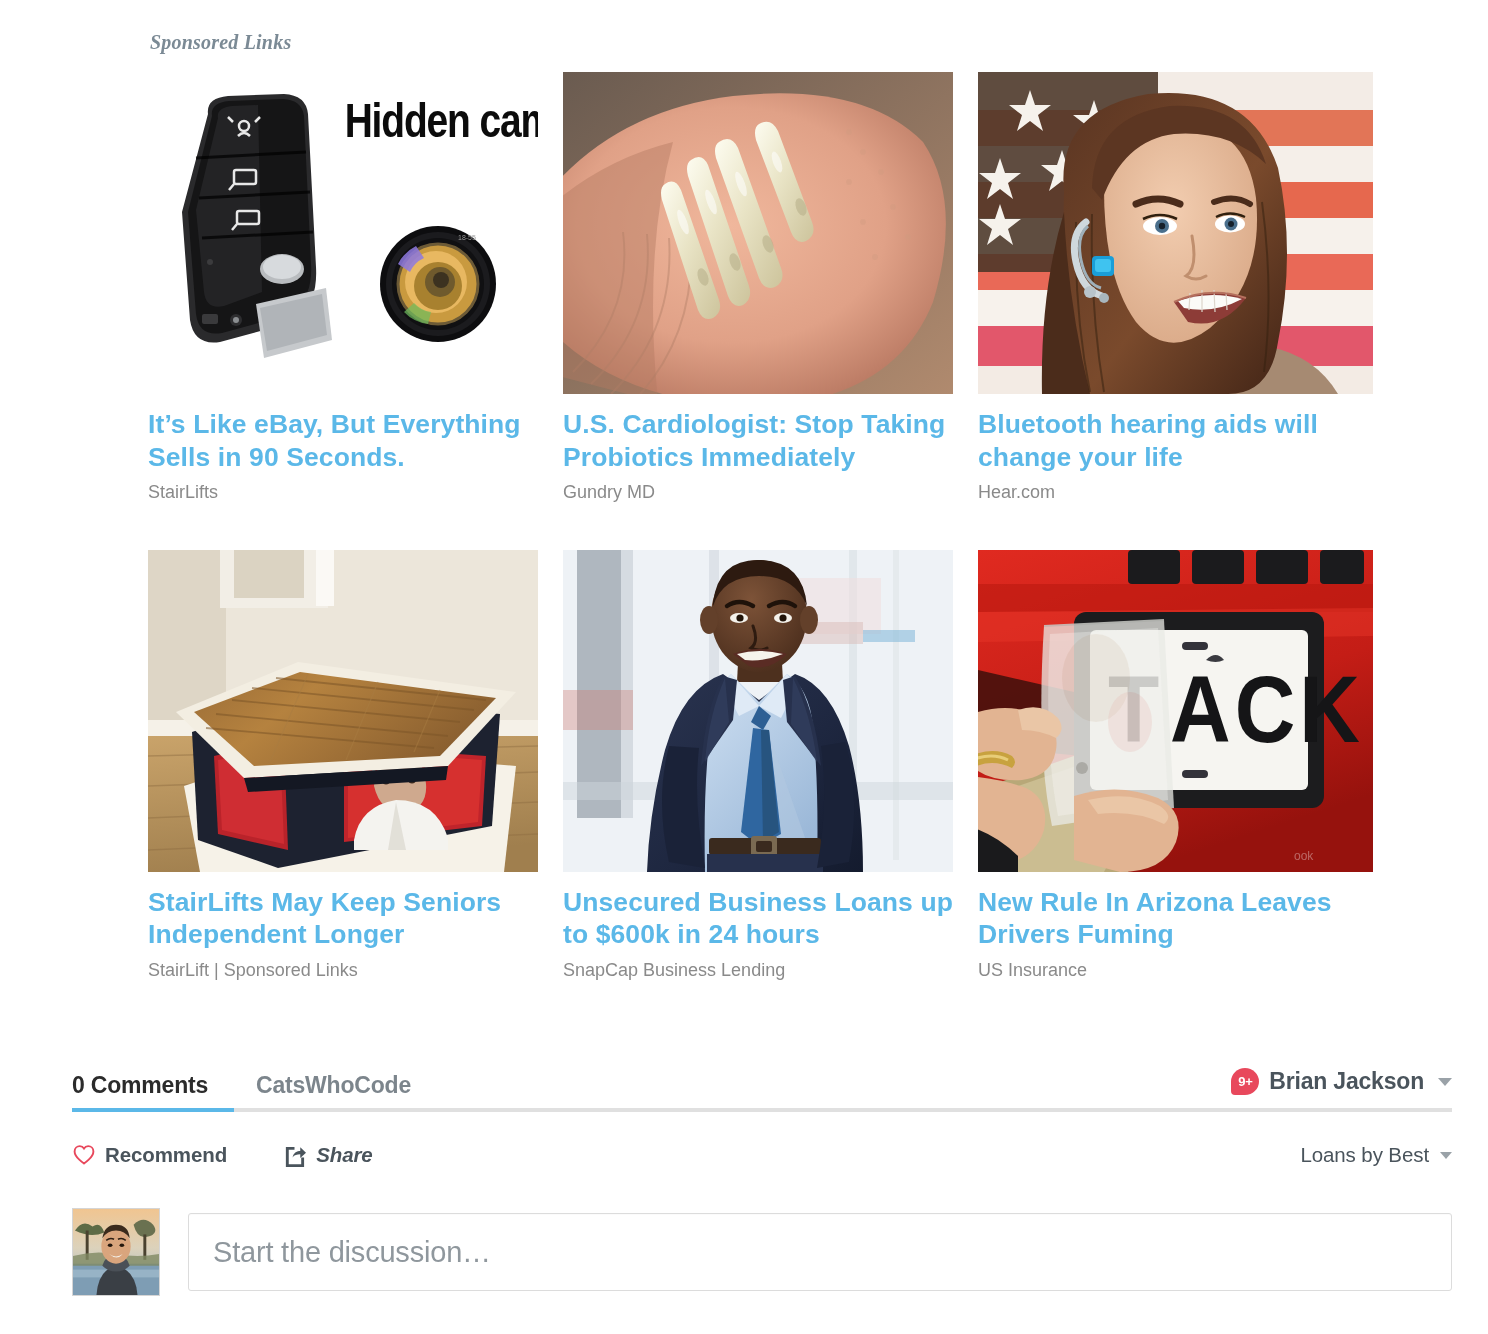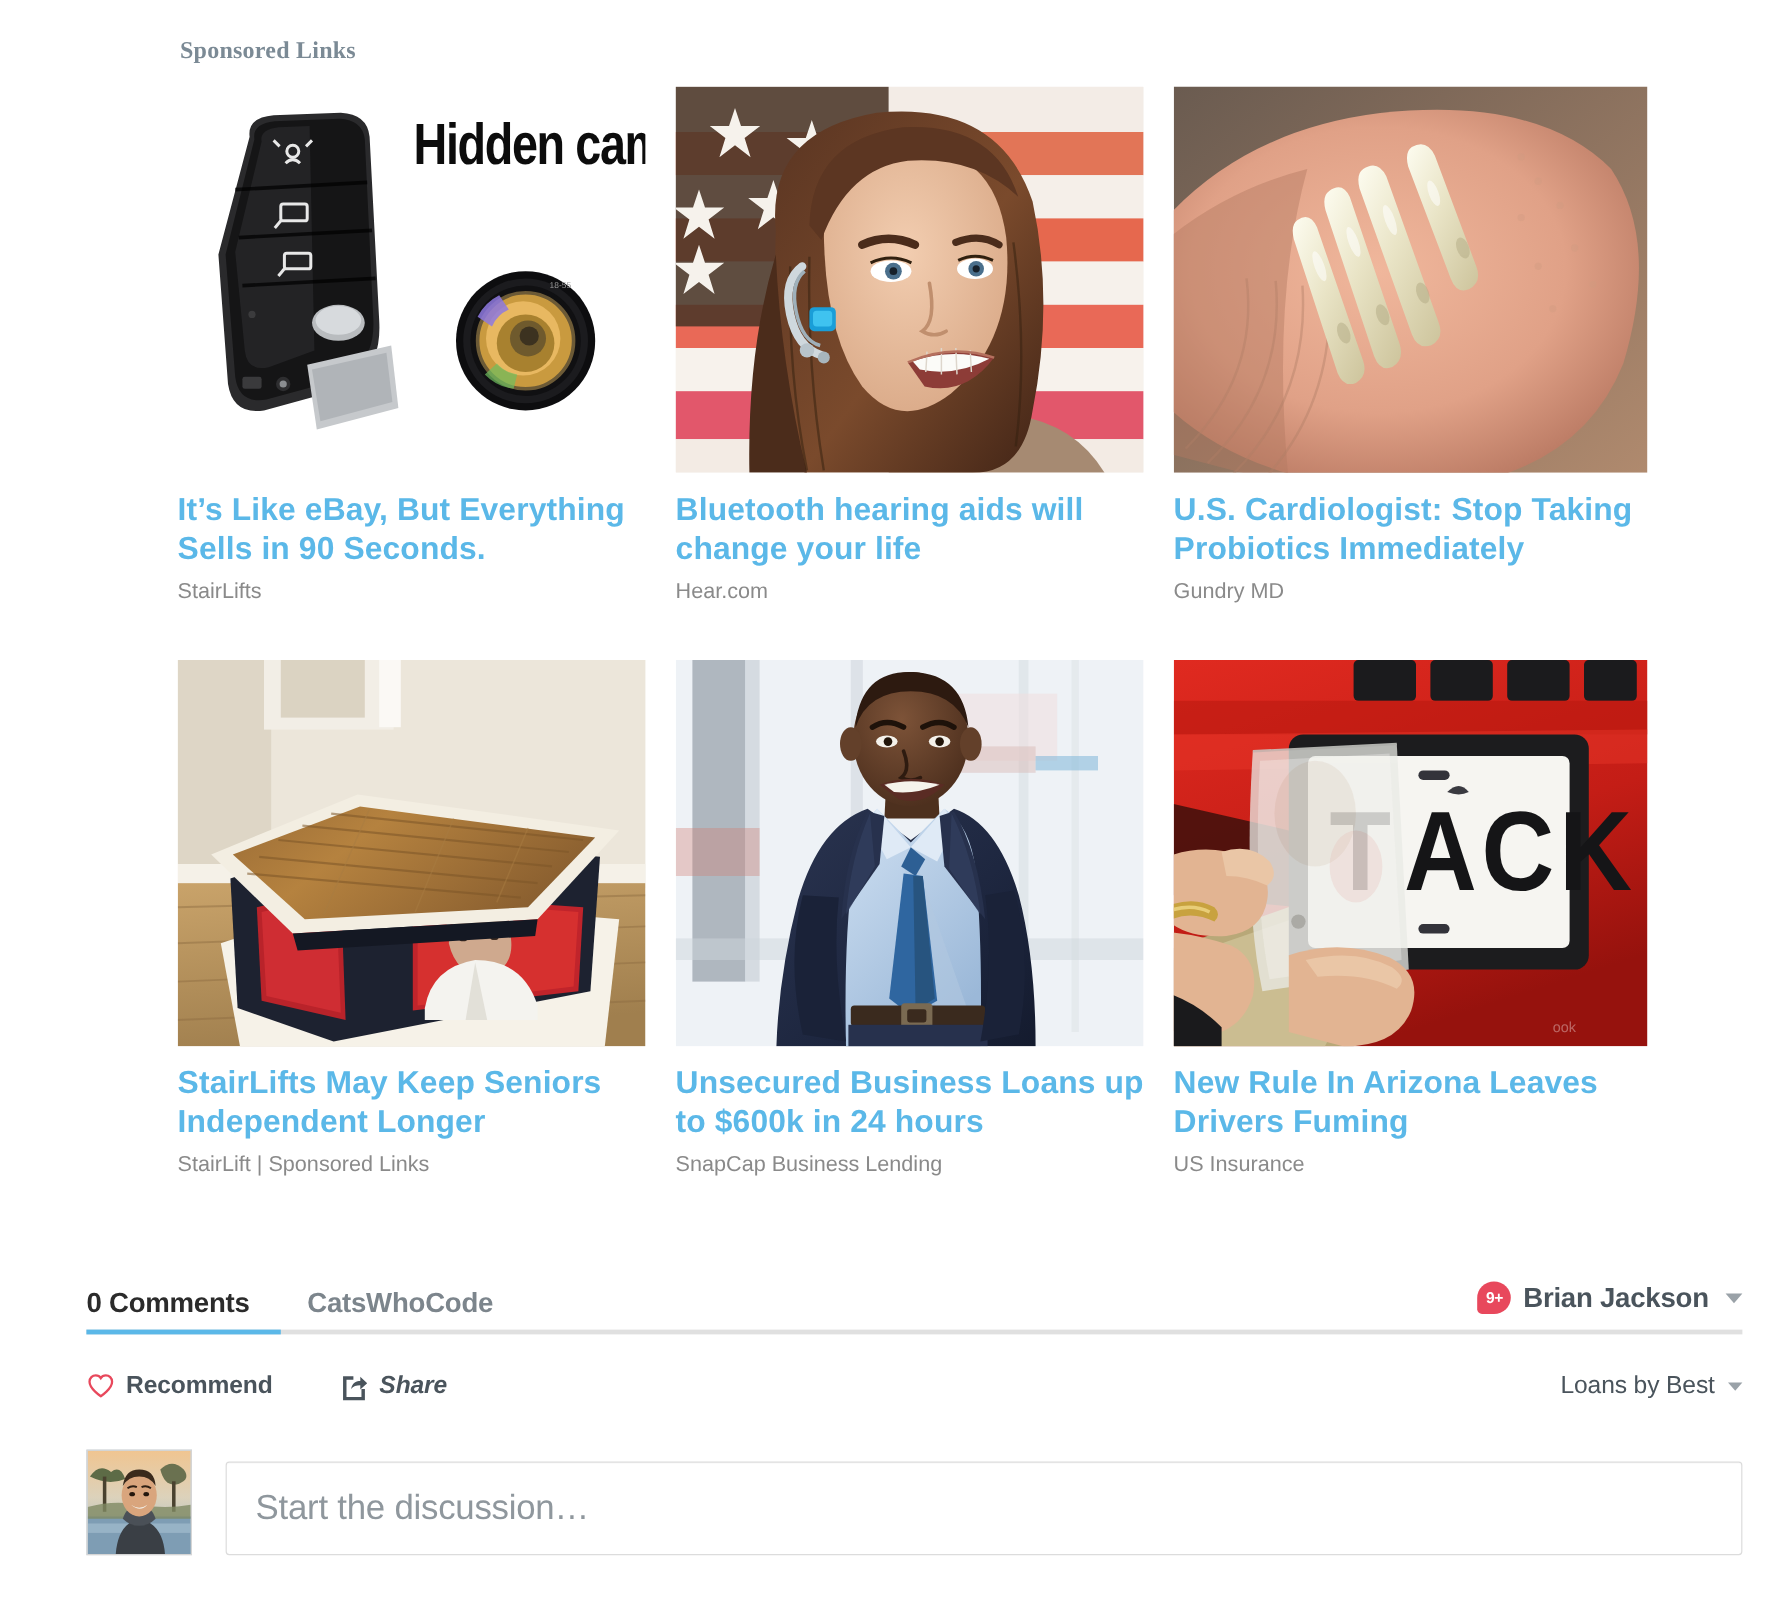--- a/index.html
+++ b/index.html
@@ -24,20 +24,21 @@
     width: 1247px;
   }
   .sponsored-heading {
     font-family: "Liberation Serif", serif;
     font-weight: bold;
     font-size: 20px;
     color: #7b8a95;
     letter-spacing: 0.2px;
     margin: 30px 0 18px 2px;
     line-height: 1.2;
+    font-style: italic;
   }
   .ad-grid {
     display: grid;
     grid-template-columns: 390px 390px 395px;
     column-gap: 25px;
     row-gap: 46px;
   }
   .ad-card {
     display: block;
     text-decoration: none;
@@ -184,21 +185,21 @@
   }
   .sort-by .caret {
     border-left-width: 6px;
     border-right-width: 6px;
     border-top-width: 7px;
     margin-left: 11px;
   }
 
   .disqus-compose {
     display: flex;
-    align-items: flex-end;
+    align-items: center;
     margin-top: 22px;
   }
   .avatar {
     width: 88px;
     height: 88px;
     flex: none;
     border: 1px solid #d5d5d5;
     box-sizing: border-box;
     overflow: hidden;
     background: #cbd5dd;
@@ -286,111 +287,20 @@
             <circle cx="2" cy="-40" r="15" fill="#6f5a2d"></circle>
             <circle cx="3" cy="-42" r="8" fill="#3c3220"></circle>
             <path d="M-40 -58 a40 40 0 0 1 18 -18 l8 12 a28 28 0 0 0 -14 14 z" fill="#8e79e0" opacity="0.85"></path>
             <path d="M-34 -10 a40 40 0 0 0 24 12 l3 -12 a28 28 0 0 1 -17 -9 z" fill="#6fbf5f" opacity="0.7"></path>
             <text x="20" y="-82" font-family="'Liberation Sans',sans-serif" font-size="7" fill="#9a9a9a">18-55</text>
           </g>
         </svg>
       </div>
       <div class="ad-title">It’s Like eBay, But Everything Sells in 90 Seconds.</div>
       <div class="ad-brand">StairLifts</div>
-    </a>
-
-    <a class="ad-card">
-      <div class="ad-thumb">
-        <svg viewBox="0 0 395 322" preserveAspectRatio="xMidYMid slice">
-          <defs>
-            <linearGradient id="hair" x1="0" y1="0" x2="1" y2="1">
-              <stop offset="0%" stop-color="#5a3522"></stop>
-              <stop offset="55%" stop-color="#7a4a2c"></stop>
-              <stop offset="100%" stop-color="#412416"></stop>
-            </linearGradient>
-            <radialGradient id="face" cx="45%" cy="40%" r="70%">
-              <stop offset="0%" stop-color="#f2cdb0"></stop>
-              <stop offset="100%" stop-color="#d8a785"></stop>
-            </radialGradient>
-          </defs>
-
-          <rect width="395" height="322" fill="#f4f1ee"></rect>
-          <g>
-            <rect x="0" y="0" width="395" height="38" fill="#f3ece6"></rect>
-            <rect x="0" y="38" width="395" height="36" fill="#e06a4a" opacity="0.92"></rect>
-            <rect x="0" y="74" width="395" height="36" fill="#f5efe9"></rect>
-            <rect x="0" y="110" width="395" height="36" fill="#e4593c" opacity="0.9"></rect>
-            <rect x="0" y="146" width="395" height="36" fill="#f6f1eb"></rect>
-            <rect x="0" y="182" width="395" height="36" fill="#e85a46" opacity="0.9"></rect>
-            <rect x="0" y="218" width="395" height="36" fill="#f7f2ec"></rect>
-            <rect x="0" y="254" width="395" height="40" fill="#e0465c" opacity="0.9"></rect>
-            <rect x="0" y="294" width="395" height="28" fill="#f3ebe4"></rect>
-          </g>
-
-          <rect x="0" y="0" width="180" height="200" fill="#4a3528" opacity="0.88"></rect>
-          <g fill="#f6f2ec">
-            <path d="M52 18 l5 15 16 0 -13 10 5 16 -13 -10 -13 10 5 -16 -13 -10 16 0 z"></path>
-            <path d="M116 28 l5 15 16 0 -13 10 5 16 -13 -10 -13 10 5 -16 -13 -10 16 0 z"></path>
-            <path d="M22 86 l5 15 16 0 -13 10 5 16 -13 -10 -13 10 5 -16 -13 -10 16 0 z"></path>
-            <path d="M84 78 l5 15 16 0 -13 10 5 16 -13 -10 -13 10 5 -16 -13 -10 16 0 z"></path>
-            <path d="M22 132 l5 15 16 0 -13 10 5 16 -13 -10 -13 10 5 -16 -13 -10 16 0 z"></path>
-            <path d="M148 66 l4 13 14 0 -11 9 4 14 -11 -9 -12 9 5 -14 -11 -9 14 0 z"></path>
-          </g>
-
-          <path d="M180 322 Q200 276 260 272 Q330 272 360 322 Z" fill="#a68a72"></path>
-
-          <path d="M86 120 Q78 38 170 22 Q272 12 300 96 Q318 180 300 270 Q292 322 250 322 L110 322 Q82 250 86 120 Z" fill="url(#hair)"></path>
-
-          <path d="M126 116 Q128 56 196 50 Q268 50 278 126 Q286 210 232 256 Q190 288 158 250 Q126 206 126 116 Z" fill="url(#face)"></path>
-
-          <path d="M114 116 Q116 44 192 34 Q268 30 288 92 Q252 58 196 62 Q146 68 124 128 Z" fill="#5c3622"></path>
-          <path d="M86 140 Q90 230 112 322 L64 322 Q62 220 86 140 Z" fill="#4b2c1b"></path>
-
-          <g stroke="#33200f" stroke-width="2" fill="none" opacity="0.5">
-            <path d="M98 150 Q96 240 112 320"></path>
-            <path d="M114 142 Q112 236 126 320"></path>
-            <path d="M284 130 Q296 220 286 300"></path>
-          </g>
-
-          <path d="M158 132 Q180 122 202 132" stroke="#4b2c1b" stroke-width="7" fill="none" stroke-linecap="round"></path>
-          <path d="M236 130 Q256 122 272 132" stroke="#4b2c1b" stroke-width="6" fill="none" stroke-linecap="round"></path>
-
-          <ellipse cx="182" cy="154" rx="17" ry="9" fill="#ffffff"></ellipse>
-          <circle cx="184" cy="154" r="7" fill="#4a6f8c"></circle>
-          <circle cx="184" cy="154" r="3.2" fill="#16202a"></circle>
-          <ellipse cx="252" cy="152" rx="15" ry="8.5" fill="#ffffff"></ellipse>
-          <circle cx="253" cy="152" r="6.5" fill="#4a6f8c"></circle>
-          <circle cx="253" cy="152" r="3" fill="#16202a"></circle>
-          <path d="M165 147 Q182 139 199 147" stroke="#30200f" stroke-width="2.6" fill="none"></path>
-          <path d="M238 145 Q252 138 267 145" stroke="#30200f" stroke-width="2.4" fill="none"></path>
-
-          <path d="M214 164 Q220 196 208 204 Q218 210 228 204" stroke="#c08f6e" stroke-width="3" fill="none" stroke-linecap="round"></path>
-
-          <path d="M196 230 Q232 214 268 226 Q244 258 210 250 Z" fill="#8d3c37"></path>
-          <path d="M200 229 Q232 218 264 227 Q236 242 206 236 Z" fill="#fbfbf8"></path>
-          <g stroke="#ddd6cc" stroke-width="1.2">
-            <path d="M212 221 L211 238"></path>
-              <path d="M224 218 L224 240"></path>
-            <path d="M236 218 L237 240"></path>
-              <path d="M248 220 L249 238"></path>
-          </g>
-          <path d="M196 230 Q232 214 268 226" stroke="#b5705e" stroke-width="2" fill="none"></path>
-
-          <g transform="translate(108,150)">
-            <path d="M0 0 q-16 12 -10 40 q6 28 26 34" stroke="#cfd8dd" stroke-width="7" fill="none" stroke-linecap="round"></path>
-            <path d="M2 4 q-12 10 -7 34 q5 24 20 28" stroke="#9fb0ba" stroke-width="3" fill="none"></path>
-            <rect x="6" y="34" width="22" height="20" rx="4" fill="#1a9ed8"></rect>
-            <rect x="9" y="37" width="16" height="13" rx="3" fill="#3fc3f0"></rect>
-            <circle cx="4" cy="70" r="6" fill="#b8c4cb"></circle>
-            <circle cx="18" cy="76" r="5" fill="#a8b6bd"></circle>
-          </g>
-        </svg>
-      </div>
-      <div class="ad-title">Bluetooth hearing aids will change your life</div>
-      <div class="ad-brand">Hear.com</div>
     </a>
 
     <a class="ad-card">
       <div class="ad-thumb">
         <svg viewBox="0 0 390 322" preserveAspectRatio="xMidYMid slice">
           <defs>
             <radialGradient id="skin" cx="48%" cy="42%" r="78%">
               <stop offset="0%" stop-color="#f0b79c"></stop>
               <stop offset="48%" stop-color="#e0a187"></stop>
               <stop offset="100%" stop-color="#9d5c48"></stop>
@@ -448,20 +358,111 @@
             </g>
           </g>
         </svg>
       </div>
       <div class="ad-title">U.S. Cardiologist: Stop Taking Probiotics Immediately</div>
       <div class="ad-brand">Gundry MD</div>
     </a>
 
     <a class="ad-card">
       <div class="ad-thumb">
+        <svg viewBox="0 0 395 322" preserveAspectRatio="xMidYMid slice">
+          <defs>
+            <linearGradient id="hair" x1="0" y1="0" x2="1" y2="1">
+              <stop offset="0%" stop-color="#5a3522"></stop>
+              <stop offset="55%" stop-color="#7a4a2c"></stop>
+              <stop offset="100%" stop-color="#412416"></stop>
+            </linearGradient>
+            <radialGradient id="face" cx="45%" cy="40%" r="70%">
+              <stop offset="0%" stop-color="#f2cdb0"></stop>
+              <stop offset="100%" stop-color="#d8a785"></stop>
+            </radialGradient>
+          </defs>
+
+          <rect width="395" height="322" fill="#f4f1ee"></rect>
+          <g>
+            <rect x="0" y="0" width="395" height="38" fill="#f3ece6"></rect>
+            <rect x="0" y="38" width="395" height="36" fill="#e06a4a" opacity="0.92"></rect>
+            <rect x="0" y="74" width="395" height="36" fill="#f5efe9"></rect>
+            <rect x="0" y="110" width="395" height="36" fill="#e4593c" opacity="0.9"></rect>
+            <rect x="0" y="146" width="395" height="36" fill="#f6f1eb"></rect>
+            <rect x="0" y="182" width="395" height="36" fill="#e85a46" opacity="0.9"></rect>
+            <rect x="0" y="218" width="395" height="36" fill="#f7f2ec"></rect>
+            <rect x="0" y="254" width="395" height="40" fill="#e0465c" opacity="0.9"></rect>
+            <rect x="0" y="294" width="395" height="28" fill="#f3ebe4"></rect>
+          </g>
+
+          <rect x="0" y="0" width="180" height="200" fill="#4a3528" opacity="0.88"></rect>
+          <g fill="#f6f2ec">
+            <path d="M52 18 l5 15 16 0 -13 10 5 16 -13 -10 -13 10 5 -16 -13 -10 16 0 z"></path>
+            <path d="M116 28 l5 15 16 0 -13 10 5 16 -13 -10 -13 10 5 -16 -13 -10 16 0 z"></path>
+            <path d="M22 86 l5 15 16 0 -13 10 5 16 -13 -10 -13 10 5 -16 -13 -10 16 0 z"></path>
+            <path d="M84 78 l5 15 16 0 -13 10 5 16 -13 -10 -13 10 5 -16 -13 -10 16 0 z"></path>
+            <path d="M22 132 l5 15 16 0 -13 10 5 16 -13 -10 -13 10 5 -16 -13 -10 16 0 z"></path>
+            <path d="M148 66 l4 13 14 0 -11 9 4 14 -11 -9 -12 9 5 -14 -11 -9 14 0 z"></path>
+          </g>
+
+          <path d="M180 322 Q200 276 260 272 Q330 272 360 322 Z" fill="#a68a72"></path>
+
+          <path d="M86 120 Q78 38 170 22 Q272 12 300 96 Q318 180 300 270 Q292 322 250 322 L110 322 Q82 250 86 120 Z" fill="url(#hair)"></path>
+
+          <path d="M126 116 Q128 56 196 50 Q268 50 278 126 Q286 210 232 256 Q190 288 158 250 Q126 206 126 116 Z" fill="url(#face)"></path>
+
+          <path d="M114 116 Q116 44 192 34 Q268 30 288 92 Q252 58 196 62 Q146 68 124 128 Z" fill="#5c3622"></path>
+          <path d="M86 140 Q90 230 112 322 L64 322 Q62 220 86 140 Z" fill="#4b2c1b"></path>
+
+          <g stroke="#33200f" stroke-width="2" fill="none" opacity="0.5">
+            <path d="M98 150 Q96 240 112 320"></path>
+            <path d="M114 142 Q112 236 126 320"></path>
+            <path d="M284 130 Q296 220 286 300"></path>
+          </g>
+
+          <path d="M158 132 Q180 122 202 132" stroke="#4b2c1b" stroke-width="7" fill="none" stroke-linecap="round"></path>
+          <path d="M236 130 Q256 122 272 132" stroke="#4b2c1b" stroke-width="6" fill="none" stroke-linecap="round"></path>
+
+          <ellipse cx="182" cy="154" rx="17" ry="9" fill="#ffffff"></ellipse>
+          <circle cx="184" cy="154" r="7" fill="#4a6f8c"></circle>
+          <circle cx="184" cy="154" r="3.2" fill="#16202a"></circle>
+          <ellipse cx="252" cy="152" rx="15" ry="8.5" fill="#ffffff"></ellipse>
+          <circle cx="253" cy="152" r="6.5" fill="#4a6f8c"></circle>
+          <circle cx="253" cy="152" r="3" fill="#16202a"></circle>
+          <path d="M165 147 Q182 139 199 147" stroke="#30200f" stroke-width="2.6" fill="none"></path>
+          <path d="M238 145 Q252 138 267 145" stroke="#30200f" stroke-width="2.4" fill="none"></path>
+
+          <path d="M214 164 Q220 196 208 204 Q218 210 228 204" stroke="#c08f6e" stroke-width="3" fill="none" stroke-linecap="round"></path>
+
+          <path d="M196 230 Q232 214 268 226 Q244 258 210 250 Z" fill="#8d3c37"></path>
+          <path d="M200 229 Q232 218 264 227 Q236 242 206 236 Z" fill="#fbfbf8"></path>
+          <g stroke="#ddd6cc" stroke-width="1.2">
+            <path d="M212 221 L211 238"></path>
+              <path d="M224 218 L224 240"></path>
+            <path d="M236 218 L237 240"></path>
+              <path d="M248 220 L249 238"></path>
+          </g>
+          <path d="M196 230 Q232 214 268 226" stroke="#b5705e" stroke-width="2" fill="none"></path>
+
+          <g transform="translate(108,150)">
+            <path d="M0 0 q-16 12 -10 40 q6 28 26 34" stroke="#cfd8dd" stroke-width="7" fill="none" stroke-linecap="round"></path>
+            <path d="M2 4 q-12 10 -7 34 q5 24 20 28" stroke="#9fb0ba" stroke-width="3" fill="none"></path>
+            <rect x="6" y="34" width="22" height="20" rx="4" fill="#1a9ed8"></rect>
+            <rect x="9" y="37" width="16" height="13" rx="3" fill="#3fc3f0"></rect>
+            <circle cx="4" cy="70" r="6" fill="#b8c4cb"></circle>
+            <circle cx="18" cy="76" r="5" fill="#a8b6bd"></circle>
+          </g>
+        </svg>
+      </div>
+      <div class="ad-title">Bluetooth hearing aids will change your life</div>
+      <div class="ad-brand">Hear.com</div>
+    </a>
+
+    <a class="ad-card">
+      <div class="ad-thumb">
         <svg viewBox="0 0 390 322" preserveAspectRatio="xMidYMid slice">
           <defs>
             <linearGradient id="wood" x1="0" y1="0" x2="1" y2="0.4">
               <stop offset="0%" stop-color="#9a6c36"></stop>
               <stop offset="40%" stop-color="#b5823f"></stop>
               <stop offset="100%" stop-color="#8b6030"></stop>
             </linearGradient>
             <linearGradient id="floor" x1="0" y1="0" x2="0.3" y2="1">
               <stop offset="0%" stop-color="#c9a36a"></stop>
               <stop offset="100%" stop-color="#a07f4e"></stop>

